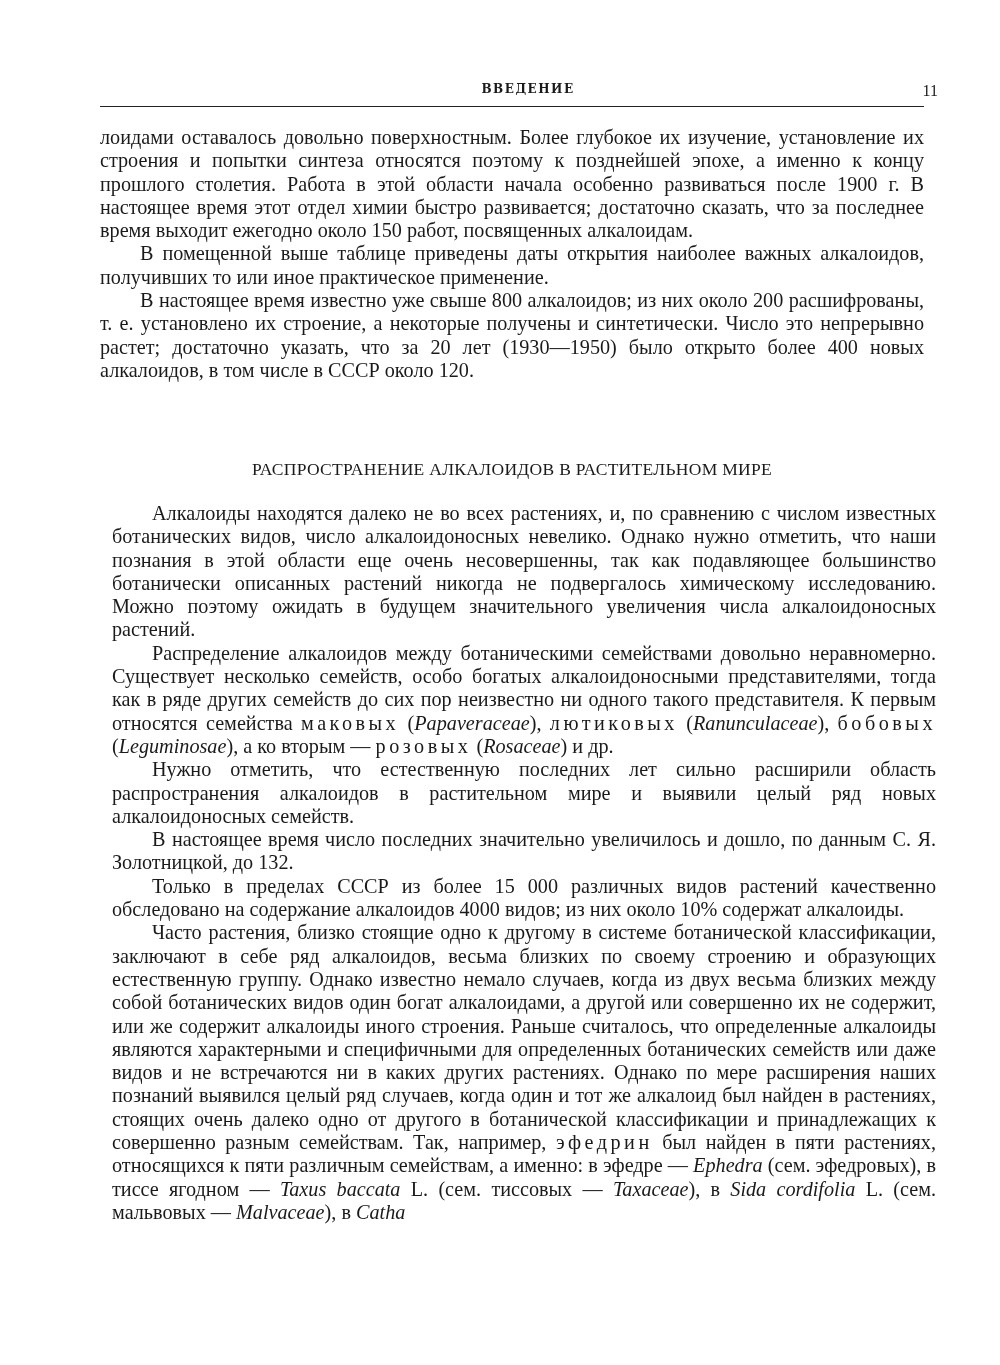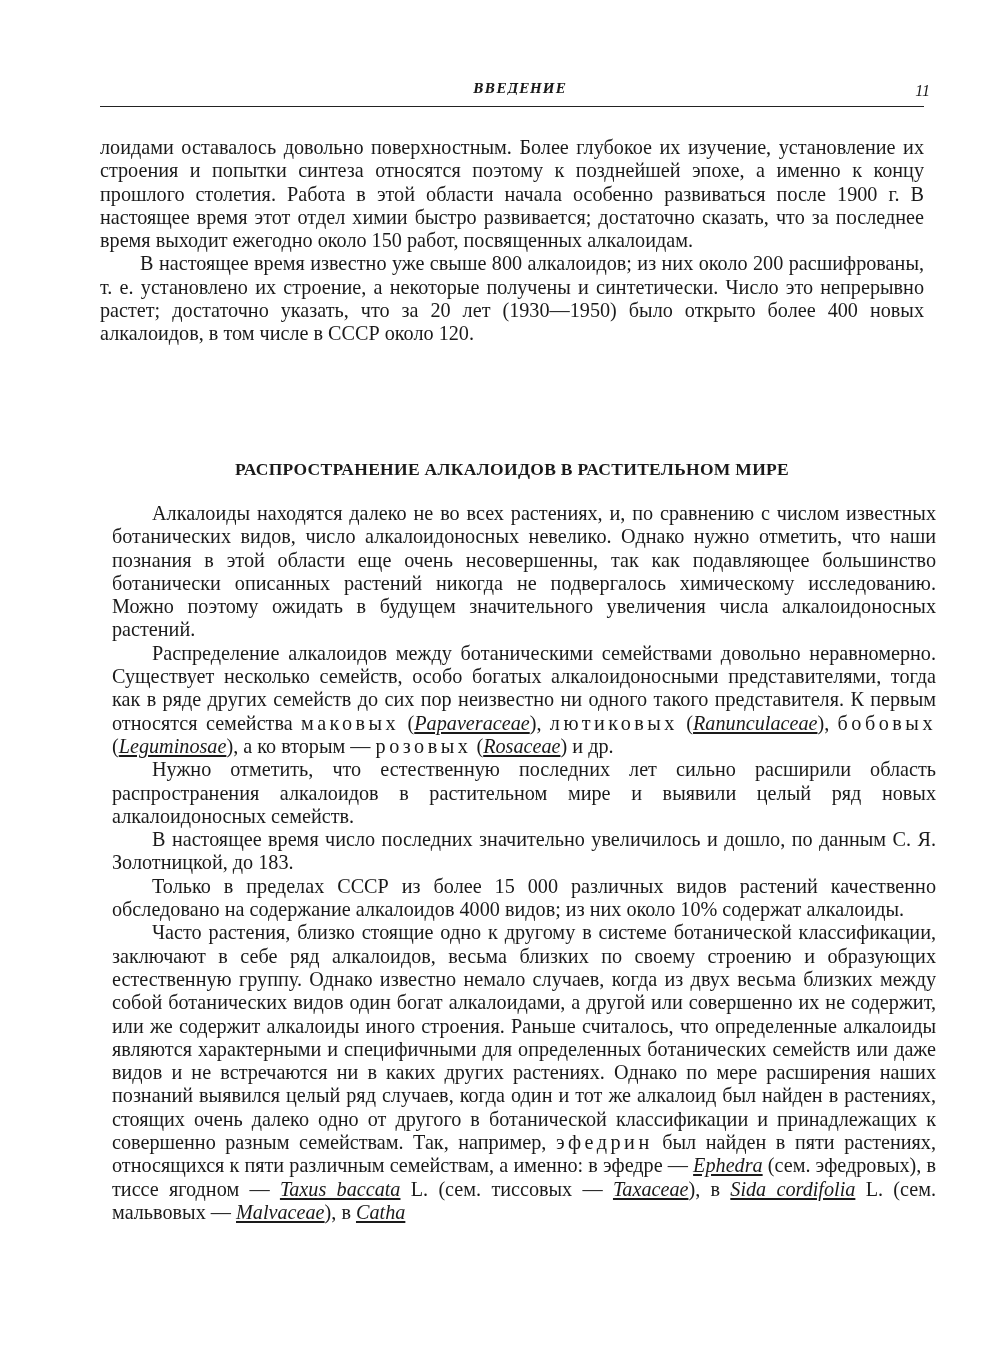--- a/index.html
+++ b/index.html
@@ -1,50 +1,51 @@
 <!DOCTYPE html>
 <html><head>
 <meta charset="utf-8">
 <style>
   html, body { margin: 0; padding: 0; background: #ffffff; }
   body { width: 1000px; height: 1365px; position: relative; overflow: hidden; color: #1a1a1a; }
   .page { position: absolute; left: 100px; top: 0; width: 824px; }
-  .running-head { position: absolute; top: 82px; left: 8px; width: 824px; height: 22px; font-style: italic; }
+  .running-head { position: absolute; top: 82px; left: 16px; width: 824px; height: 22px; }
   .running-title { position: absolute; left: 0; width: 824px; text-align: center; top: 0;
     font-family: "DejaVu Serif", serif; font-size: 12px; letter-spacing: 1.5px; font-weight: bold; }
   .page-number { position: absolute; right: 2px; top: 0px; font-family: "Liberation Serif", serif; font-size: 16px; }
   .rule { position: absolute; top: 106px; left: 0; width: 824px; height: 0; border-top: 1.5px solid #222; }
   .text { font-family: "Liberation Serif", serif; font-size: 20.2px; line-height: 23.3px; text-align: justify; }
-  .block1 { position: absolute; top: 136px; left: 0; width: 824px; }
+  .block1 { position: absolute; top: 126px; left: 0; width: 824px; }
   .block2 { position: absolute; top: 502px; left: 12px; width: 824px; }
   p { margin: 0; }
   p.indent { text-indent: 40px; }
   .heading { position: absolute; top: 459px; left: 0; width: 824px; text-align: center;
-    font-family: "Liberation Serif", serif; font-weight: bold; font-size: 17.5px; letter-spacing: 0.3px; }
+    font-family: "Liberation Serif", serif; font-weight: normal; font-size: 17.5px; letter-spacing: 0.3px; }
   .spaced { letter-spacing: 3.5px; }
-  i { font-style: italic; text-decoration: underline; }
+  i { font-style: italic; }
 </style>
 </head>
 <body>
 
 <div class="page">
   <div class="running-head">
     <span class="running-title">ВВЕДЕНИЕ</span>
     <span class="page-number">11</span>
   </div>
   <div class="rule"></div>
 
   <div class="block1 text">
     <p>лоидами оставалось довольно поверхностным. Более глубокое их изучение, установление их строения и попытки синтеза относятся поэтому к позднейшей эпохе, а именно к концу прошлого столетия. Работа в этой области начала особенно развиваться после 1900 г. В настоящее время этот отдел химии быстро развивается; достаточно сказать, что за последнее время выходит ежегодно около 150 работ, посвященных алкалоидам.</p>
+    <p class="indent">В помещенной выше таблице приведены даты открытия наиболее важных алкалоидов, получивших то или иное практическое применение.</p>
     <p class="indent">В настоящее время известно уже свыше 800 алкалоидов; из них около 200 расшифрованы, т. е. установлено их строение, а некоторые получены и синтетически. Число это непрерывно растет; достаточно указать, что за 20 лет (1930—1950) было открыто более 400 новых алкалоидов, в том числе в СССР около 120.</p>
   </div>
 
   <div class="heading">РАСПРОСТРАНЕНИЕ АЛКАЛОИДОВ В РАСТИТЕЛЬНОМ МИРЕ</div>
 
   <div class="block2 text">
     <p class="indent">Алкалоиды находятся далеко не во всех растениях, и, по сравнению с числом известных ботанических видов, число алкалоидоносных невелико. Однако нужно отметить, что наши познания в этой области еще очень несовершенны, так как подавляющее большинство ботанически описанных растений никогда не подвергалось химическому исследованию. Можно поэтому ожидать в будущем значительного увеличения числа алкалоидоносных растений.</p>
     <p class="indent"><span>Распределение алкалоидов между ботаническими семействами довольно неравномерно. Существует несколько семейств, особо богатых алкалоидоносными представителями, тогда как в ряде других семейств до сих пор неизвестно ни одного такого представителя. К первым относятся семейства </span><span class="spaced">маковых</span> (<i>Papaveraceae</i>), <span class="spaced">лютиковых</span> (<i>Ranunculaceae</i>), <span class="spaced">бобовых</span> (<i>Leguminosae</i>)<span>, а ко вторым — </span><span class="spaced">розовых</span> (<i>Rosaceae</i>)<span> и др.</span></p>
     <p class="indent">Нужно отметить, что естественную последних лет сильно расширили область распространения алкалоидов в растительном мире и выявили целый ряд новых алкалоидоносных семейств.</p>
-    <p class="indent">В настоящее время число последних значительно увеличилось и дошло, по данным С. Я. Золотницкой, до 183.</p>
+    <p class="indent">В настоящее время число последних значительно увеличилось и дошло, по данным С. Я. Золотницкой, до 132.</p>
     <p class="indent">Только в пределах СССР из более 15 000 различных видов растений качественно обследовано на содержание алкалоидов 4000 видов; из них около 10% содержат алкалоиды.</p>
     <p class="indent"><span>Часто растения, близко стоящие одно к другому в системе ботанической классификации, заключают в себе ряд алкалоидов, весьма близких по своему строению и образующих естественную группу. Однако известно немало случаев, когда из двух весьма близких между собой ботанических видов один богат алкалоидами, а другой или совершенно их не содержит, или же содержит алкалоиды иного строения. Раньше считалось, что определенные алкалоиды являются характерными и специфичными для определенных ботанических семейств или даже видов и не встречаются ни в каких других растениях. Однако по мере расширения наших познаний выявился целый ряд случаев, когда один и тот же алкалоид был найден в растениях, стоящих очень далеко одно от другого в ботанической классификации и принадлежащих к совершенно разным семействам. Так, например, </span><span class="spaced">эфедрин</span><span> был найден в пяти растениях, относящихся к пяти различным семействам, а именно: в эфедре — </span><i>Ephedra</i><span> (сем. эфедровых), в тиссе ягодном — </span><i>Taxus baccata</i><span> L. (сем. тиссовых — </span><i>Taxaceae</i><span>), в </span><i>Sida cordifolia</i><span> L. (сем. мальвовых — </span><i>Malvaceae</i><span>), в </span><i>Catha</i></p>
   </div>
 </div>
 
 </body></html>

